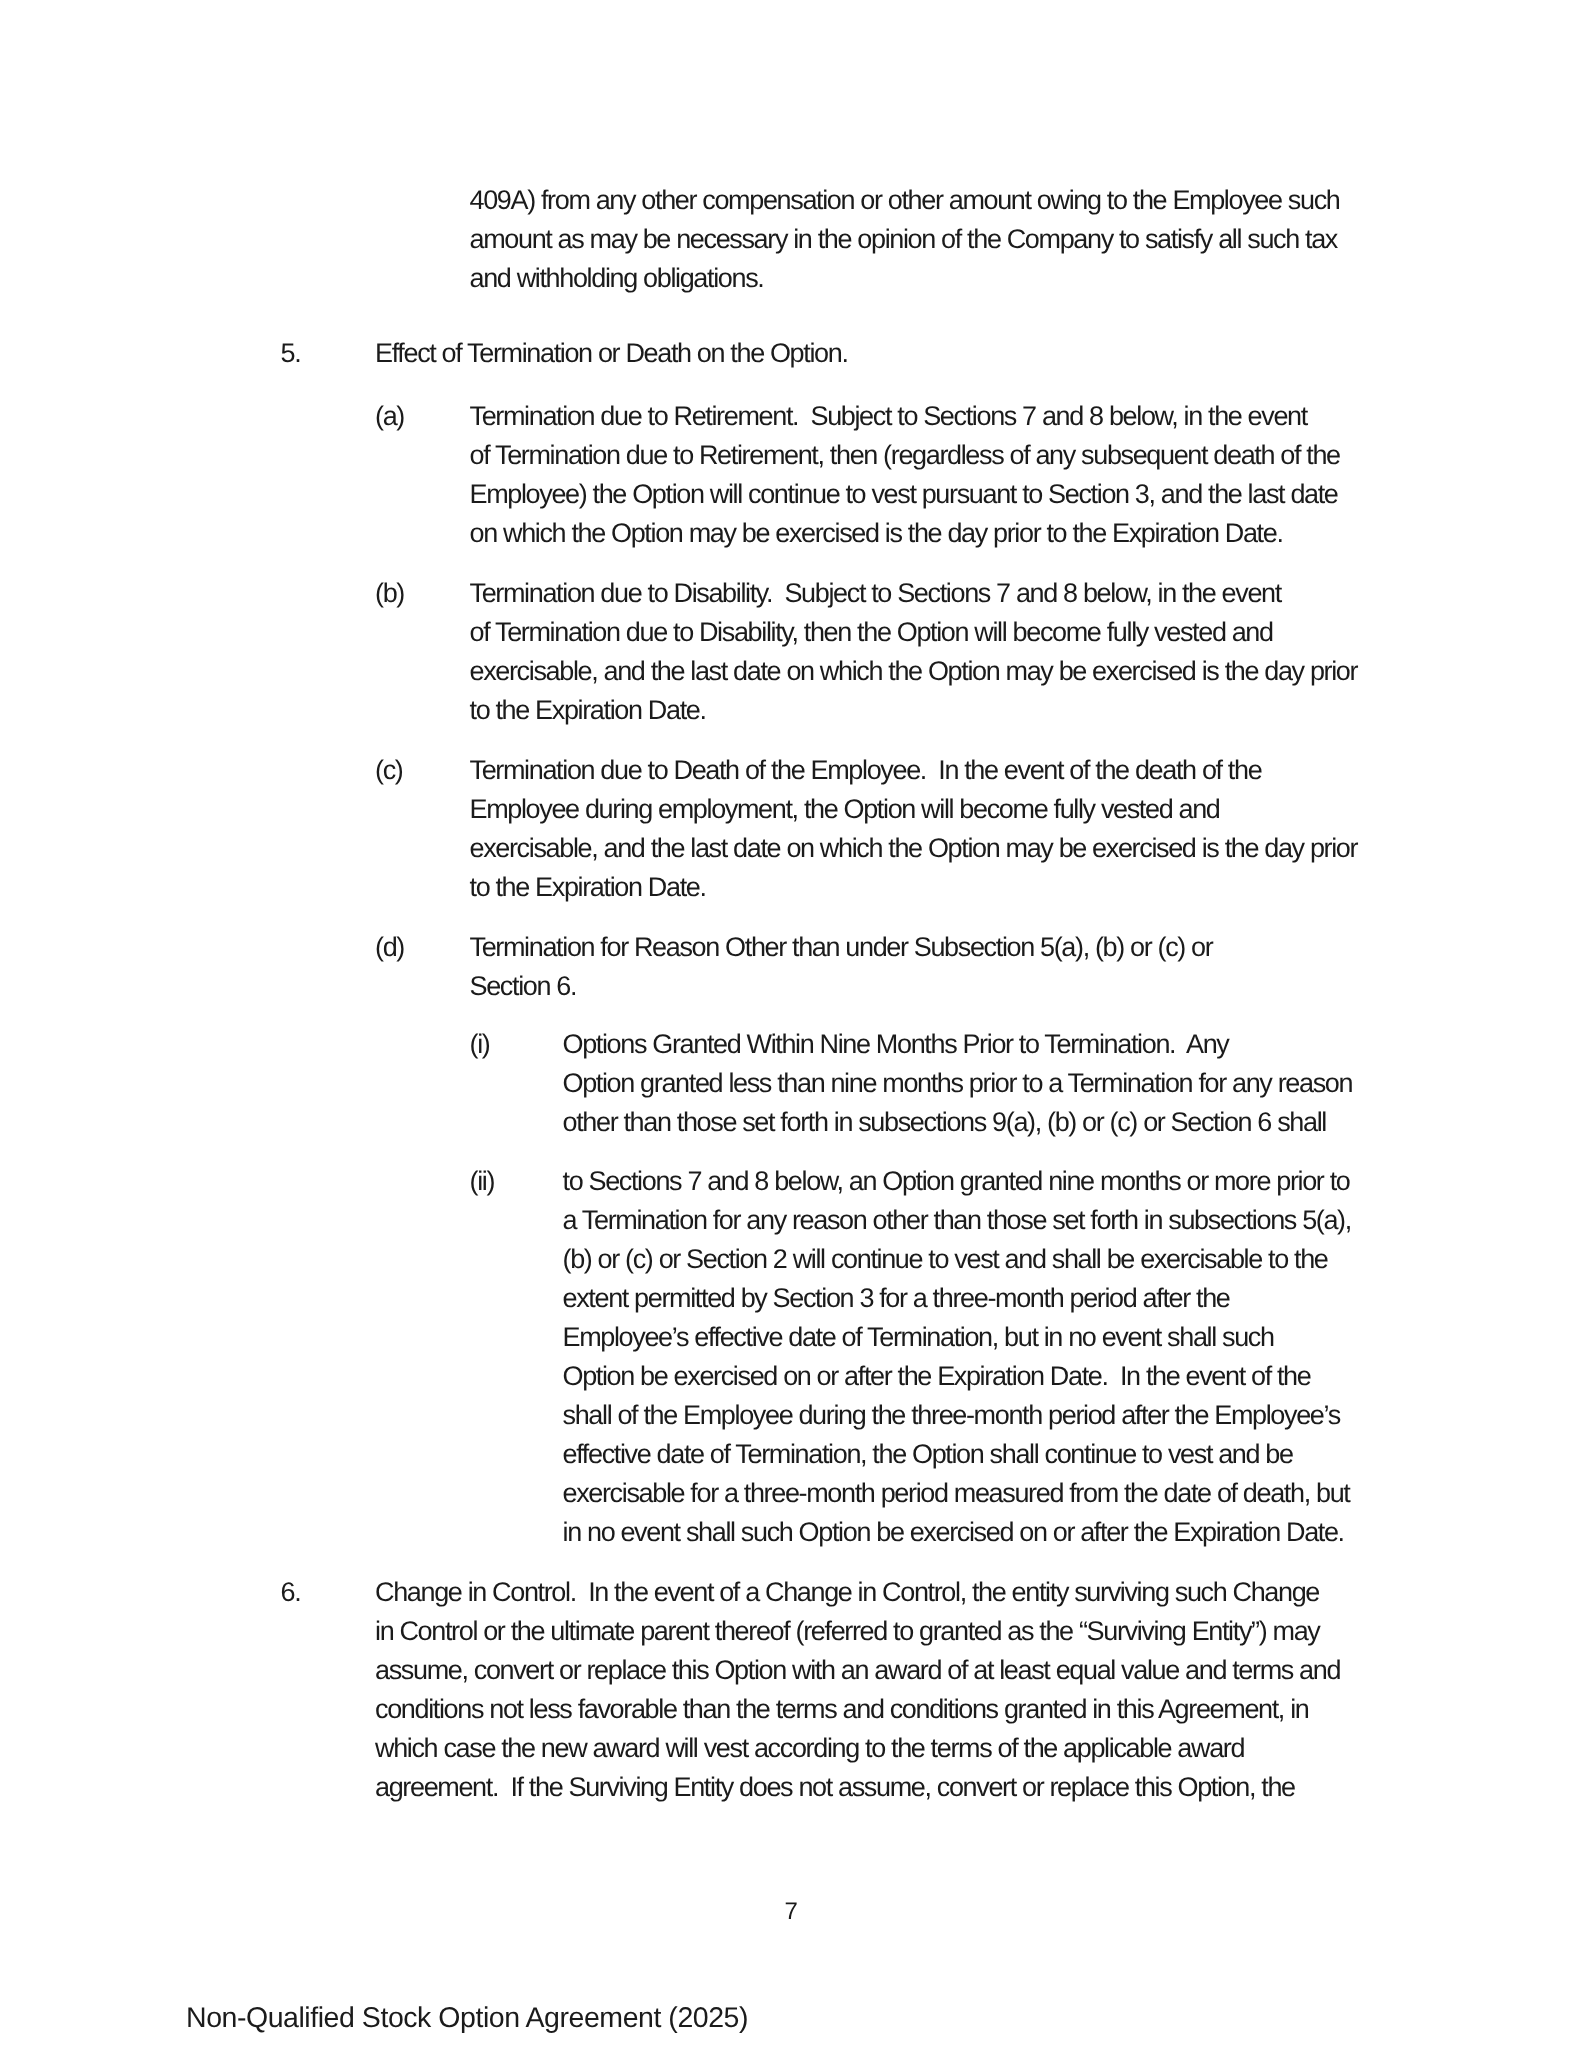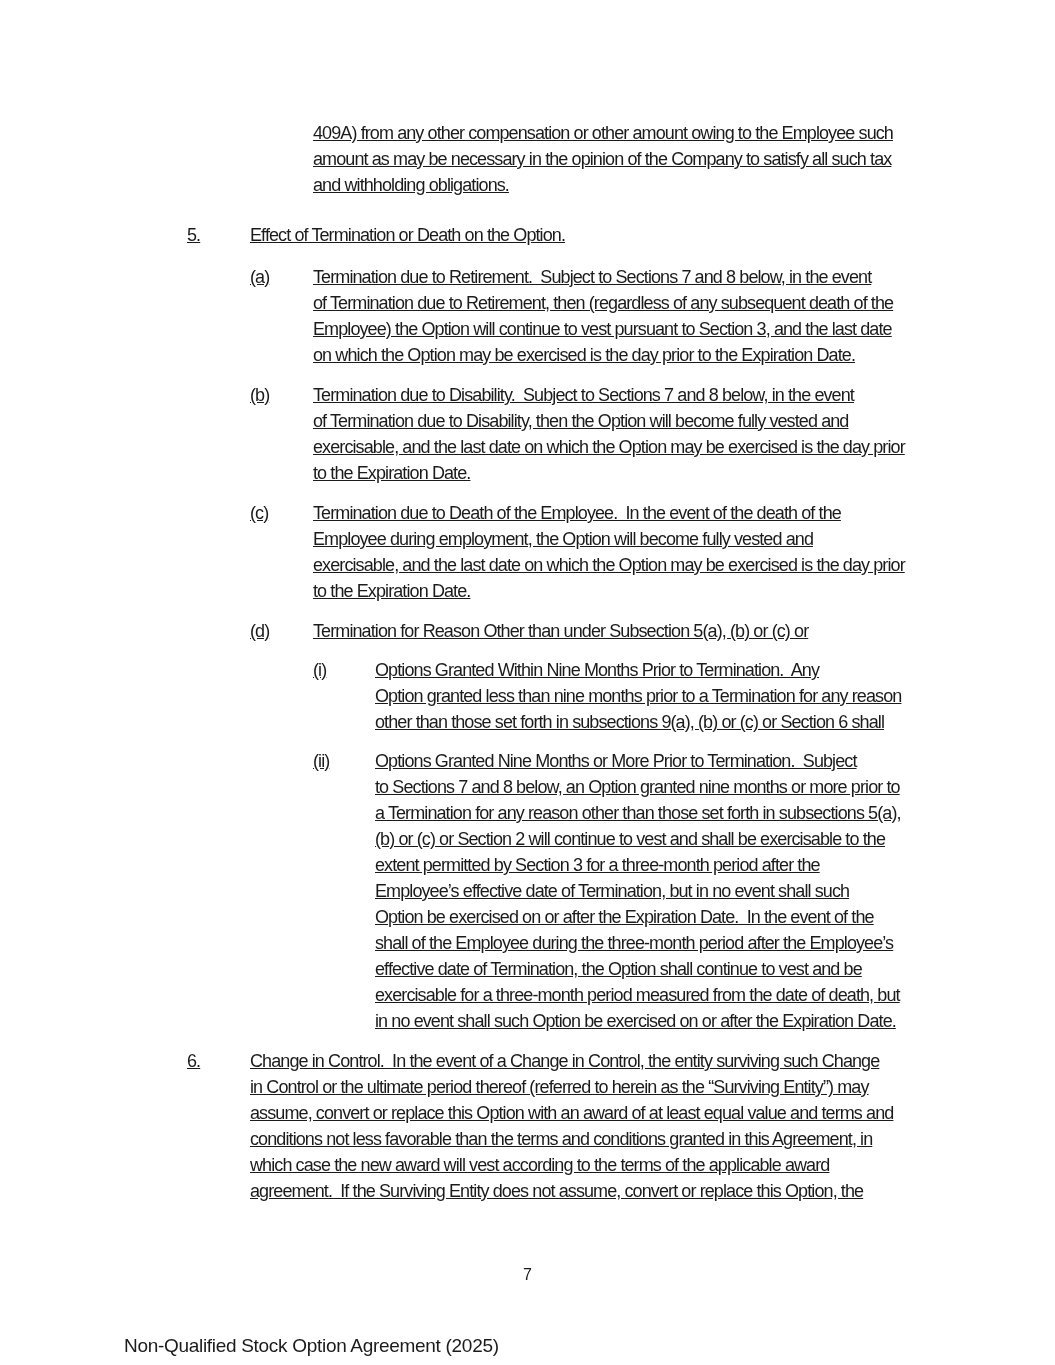--- a/index.html
+++ b/index.html
@@ -6,21 +6,20 @@
   .page {
     position: relative;
     width: 1055px;
     height: 1365px;
     background: #ffffff;
     font-family: "Liberation Sans", sans-serif;
     font-size: 18px;
     letter-spacing: -0.9px;
     color: #1b1b1b;
     overflow: hidden;
-    text-decoration: underline;
   }
   .content { padding-top: 120px; }
   .ln { line-height: 26px; white-space: nowrap; }
   .intro { margin-left: 313px; width: 620px; }
   .h5row { margin-left: 187px; display: flex; margin-top: 24px; }
   .h5row .num { width: 63px; flex: none; }
   .item { display: flex; margin-left: 250px; }
   .item .label { width: 63px; flex: none; }
   .item .body { width: 620px; flex: none; }
   .mt-a { margin-top: 16px; }
@@ -87,54 +86,54 @@
         <div class="ln j">Employee during employment, the Option will become fully vested and</div>
         <div class="ln j">exercisable, and the last date on which the Option may be exercised is the day prior</div>
         <div class="ln l">to the Expiration Date.</div>
       </div>
     </div>
 
     <div class="item mt-d">
       <div class="label ln l">(d)</div>
       <div class="body">
         <div class="ln j">Termination for Reason Other than under Subsection 5(a), (b) or (c) or</div>
+        <div class="ln l">Section 6.</div>
       </div>
     </div>
 
     <div class="subitem">
       <div class="label ln l">(i)</div>
       <div class="body">
         <div class="ln j">Options Granted Within Nine Months Prior to Termination.&nbsp; Any</div>
         <div class="ln j">Option granted less than nine months prior to a Termination for any reason</div>
         <div class="ln j">other than those set forth in subsections 9(a), (b) or (c) or Section 6 shall</div>
       </div>
     </div>
 
     <div class="subitem">
       <div class="label ln l">(ii)</div>
       <div class="body">
-        <div class="ln j">Options Granted Nine Months or More Prior to Termination.&nbsp; Subject</div>
         <div class="ln j">to Sections 7 and 8 below, an Option granted nine months or more prior to</div>
         <div class="ln j">a Termination for any reason other than those set forth in subsections 5(a),</div>
         <div class="ln j">(b) or (c) or Section 2 will continue to vest and shall be exercisable to the</div>
         <div class="ln j">extent permitted by Section 3 for a three-month period after the</div>
         <div class="ln j">Employee’s effective date of Termination, but in no event shall such</div>
         <div class="ln j">Option be exercised on or after the Expiration Date.&nbsp; In the event of the</div>
         <div class="ln j">shall of the Employee during the three-month period after the Employee’s</div>
         <div class="ln j">effective date of Termination, the Option shall continue to vest and be</div>
         <div class="ln j">exercisable for a three-month period measured from the date of death, but</div>
         <div class="ln j">in no event shall such Option be exercised on or after the Expiration Date.</div>
       </div>
     </div>
 
     <div class="s6row">
       <div class="num ln l">6.</div>
       <div class="body">
         <div class="ln j">Change in Control.&nbsp; In the event of a Change in Control, the entity surviving such Change</div>
-        <div class="ln j">in Control or the ultimate period thereof (referred to herein as the “Surviving Entity”) may</div>
+        <div class="ln j">in Control or the ultimate parent thereof (referred to granted as the “Surviving Entity”) may</div>
         <div class="ln j">assume, convert or replace this Option with an award of at least equal value and terms and</div>
         <div class="ln j">conditions not less favorable than the terms and conditions granted in this Agreement, in</div>
         <div class="ln j">which case the new award will vest according to the terms of the applicable award</div>
         <div class="ln j">agreement.&nbsp; If the Surviving Entity does not assume, convert or replace this Option, the</div>
       </div>
     </div>
 
   </div>
 
   <div class="pagenum">7</div>

